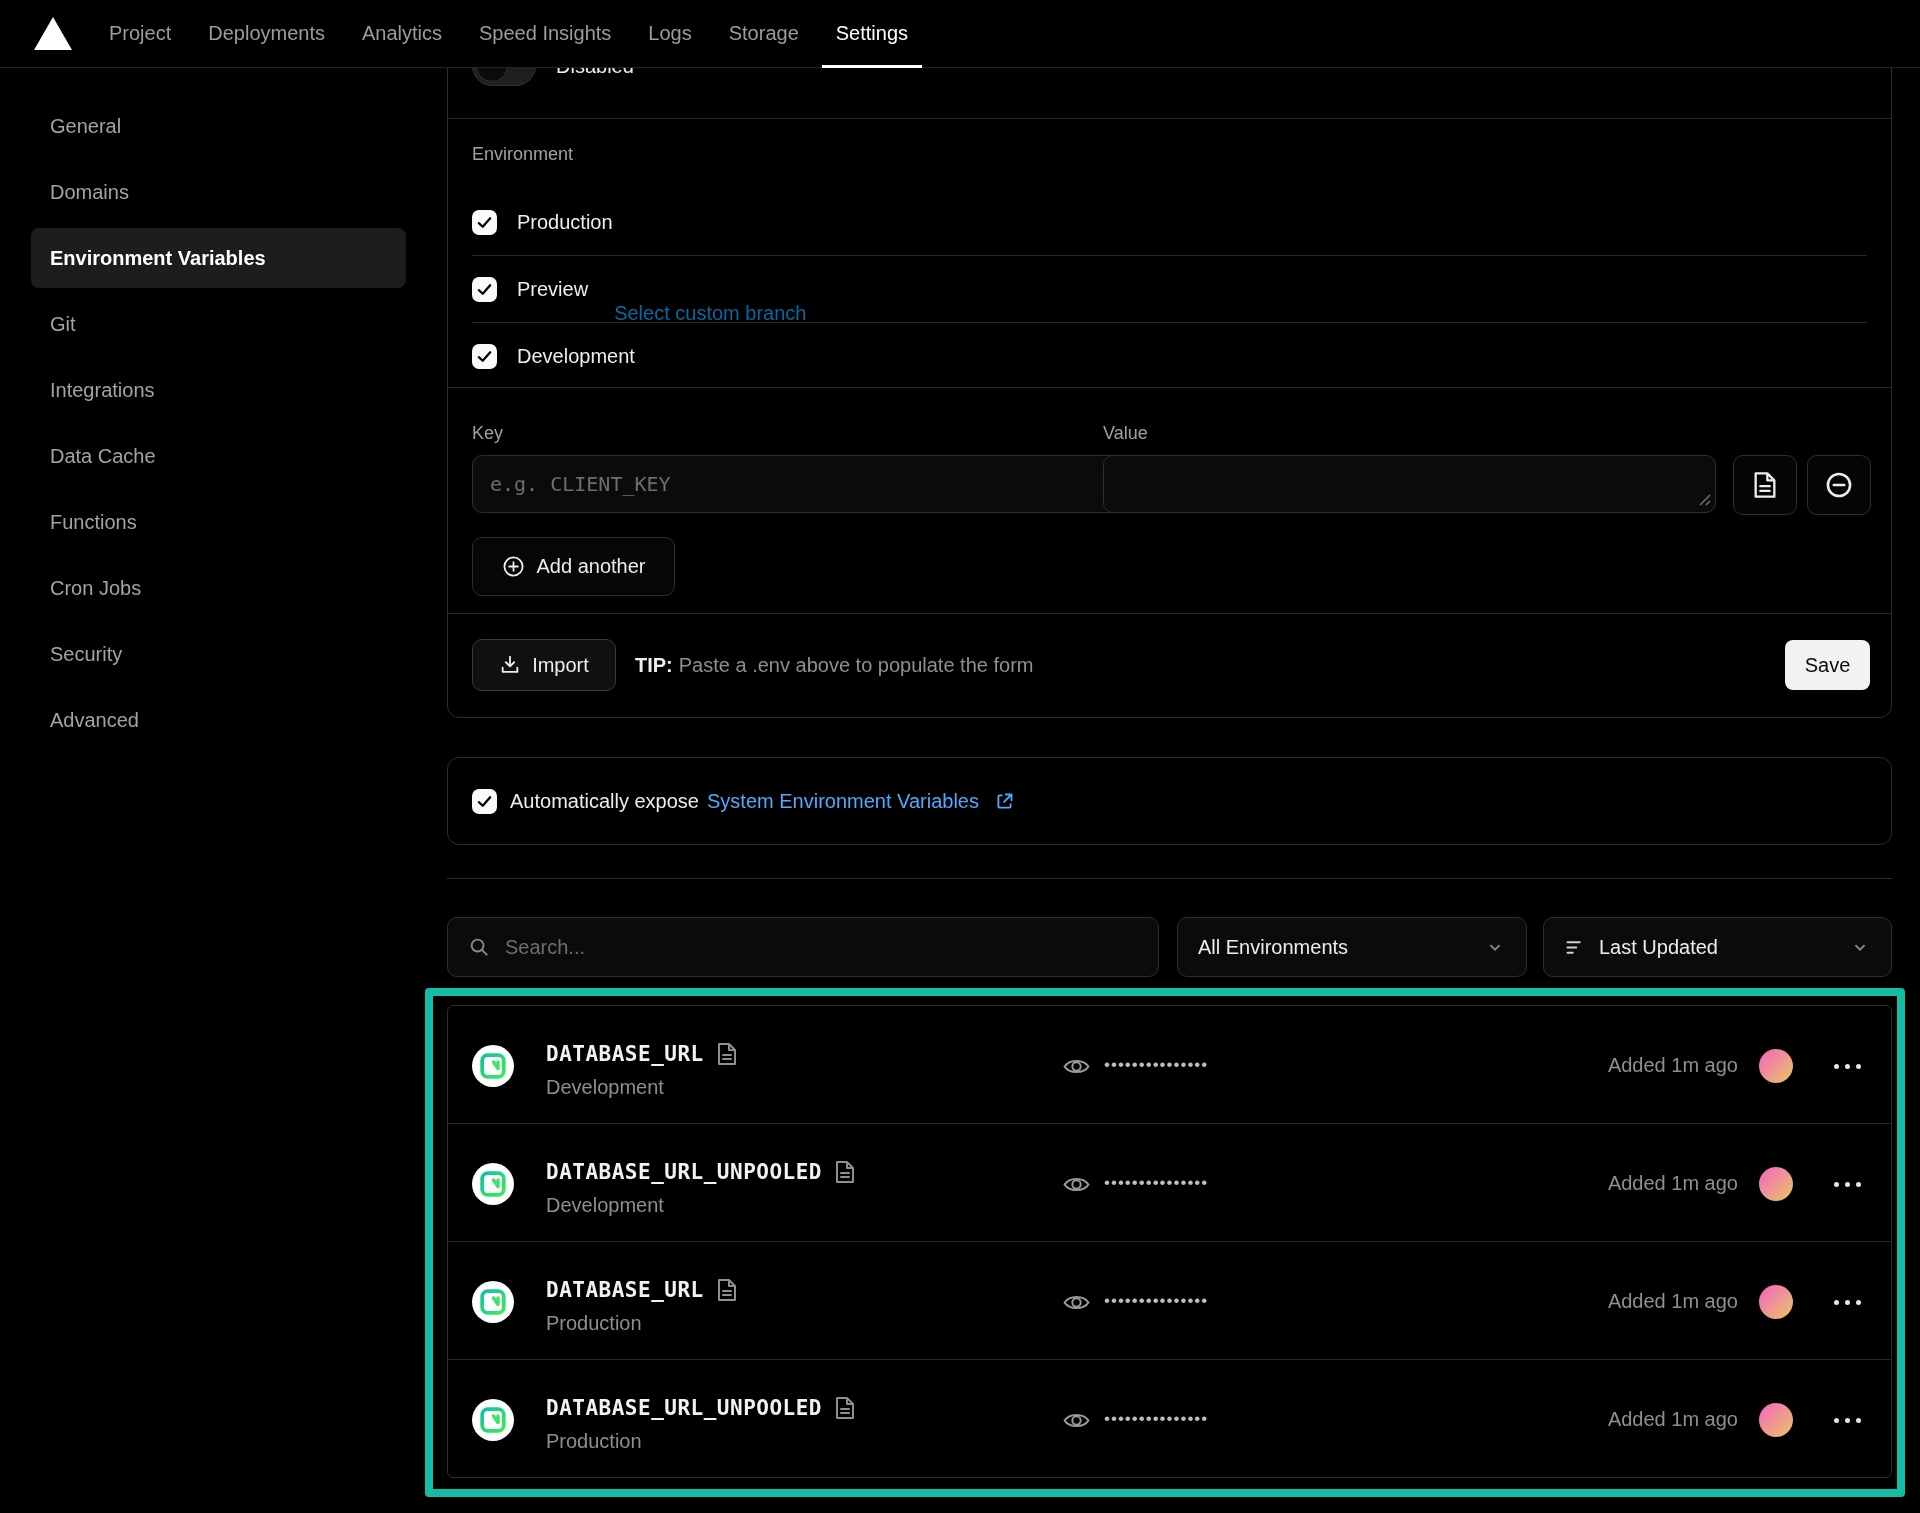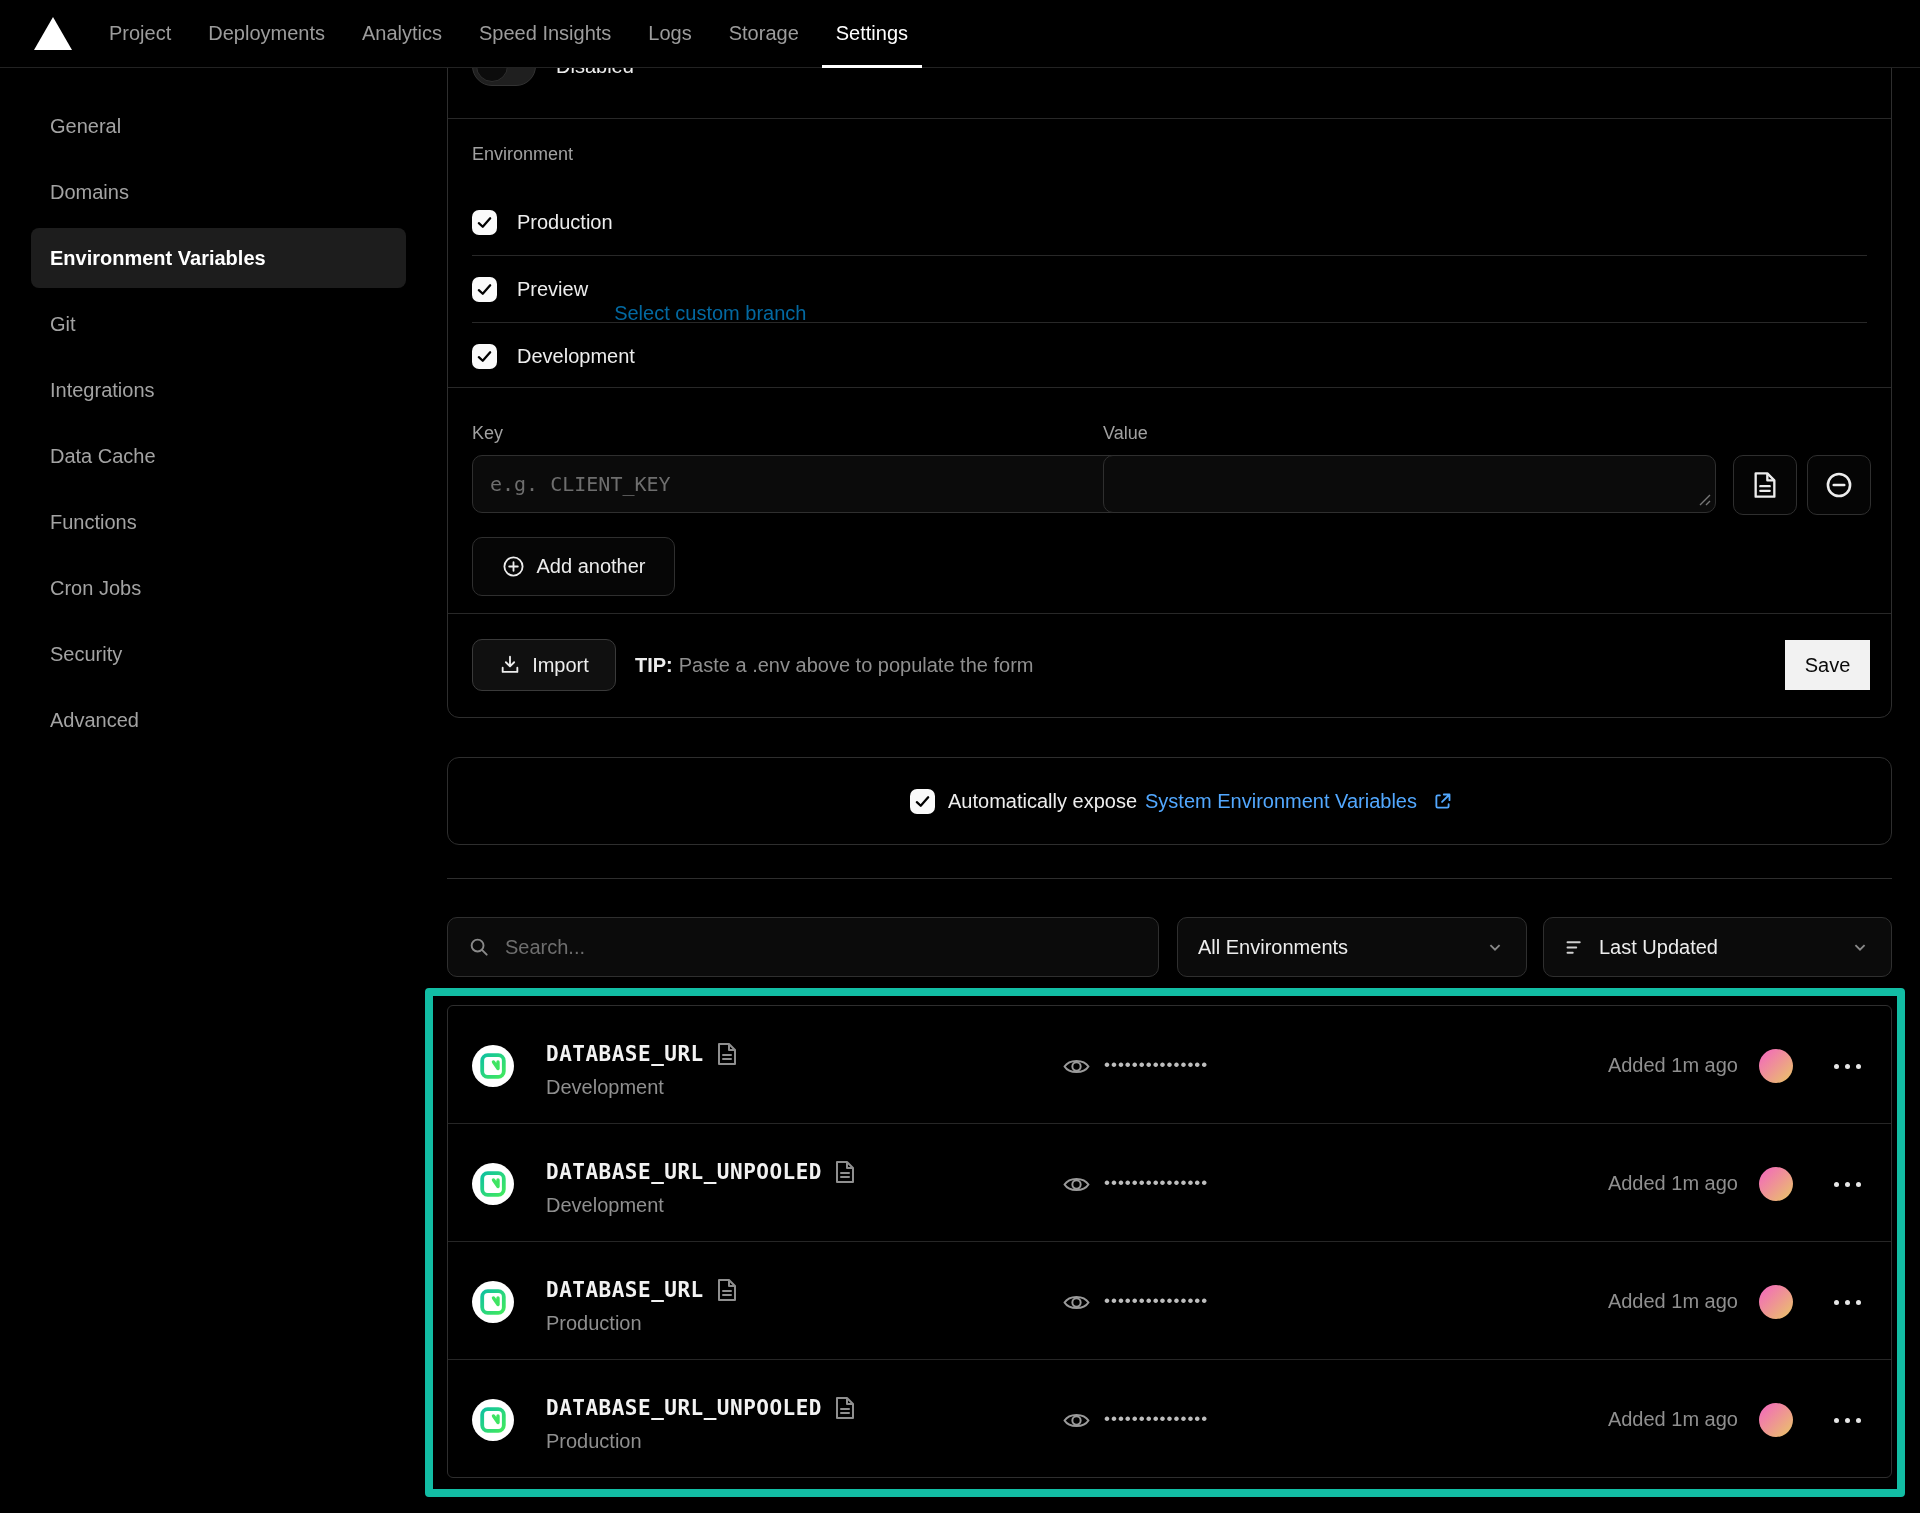--- a/index.html
+++ b/index.html
@@ -63,25 +63,25 @@
   .add-another{position:absolute;left:24px;top:596px;width:201px;height:57px;border:1px solid #2f2f2f;
                border-radius:10px;background:#060606;display:flex;align-items:center;justify-content:center;
                gap:12px;font-size:20px;color:#ededed;}
 
   .footer{position:absolute;left:0;right:0;top:672px;bottom:0;display:flex;align-items:center;
           padding:0 21px 0 24px;box-sizing:border-box;}
   .import-btn{width:142px;height:50px;border:1px solid #3a3a3a;border-radius:10px;background:#101010;
               display:flex;align-items:center;justify-content:center;gap:11px;font-size:20px;color:#ededed;}
   .tip{margin-left:19px;font-size:20px;color:#8f8f8f;}
   .tip b{color:#ededed;font-weight:700;margin-right:6px;}
-  .save-btn{margin-left:auto;width:85px;height:50px;border-radius:0;background:#f2f2f2;color:#0a0a0a;
+  .save-btn{margin-left:auto;width:85px;height:50px;border-radius:8px;background:#f2f2f2;color:#0a0a0a;
             font-size:20px;font-weight:500;display:flex;align-items:center;justify-content:center;border:none;}
 
   #card-expose{left:447px;top:757px;width:1445px;height:88px;display:flex;align-items:center;
-               padding-left:24px;font-size:20px;justify-content:center;}
+               padding-left:24px;font-size:20px;}
   #card-expose .checkbox{margin-right:13px;}
   .expose-link{color:#52a8ff;margin-left:8px;display:flex;align-items:center;gap:15px;}
 
   #main-divider{position:absolute;left:447px;top:878px;width:1445px;height:1px;background:#2e2e2e;}
 
   
   #search-box{position:absolute;left:447px;top:917px;width:712px;height:60px;}
   #search-input{width:100%;height:100%;box-sizing:border-box;background:#0b0b0b;border:1px solid #2f2f2f;
                 border-radius:10px;color:#ededed;font-size:20px;padding:0 20px 0 57px;font-family:inherit;}
   #search-input::placeholder{color:#6e6e6e;}

